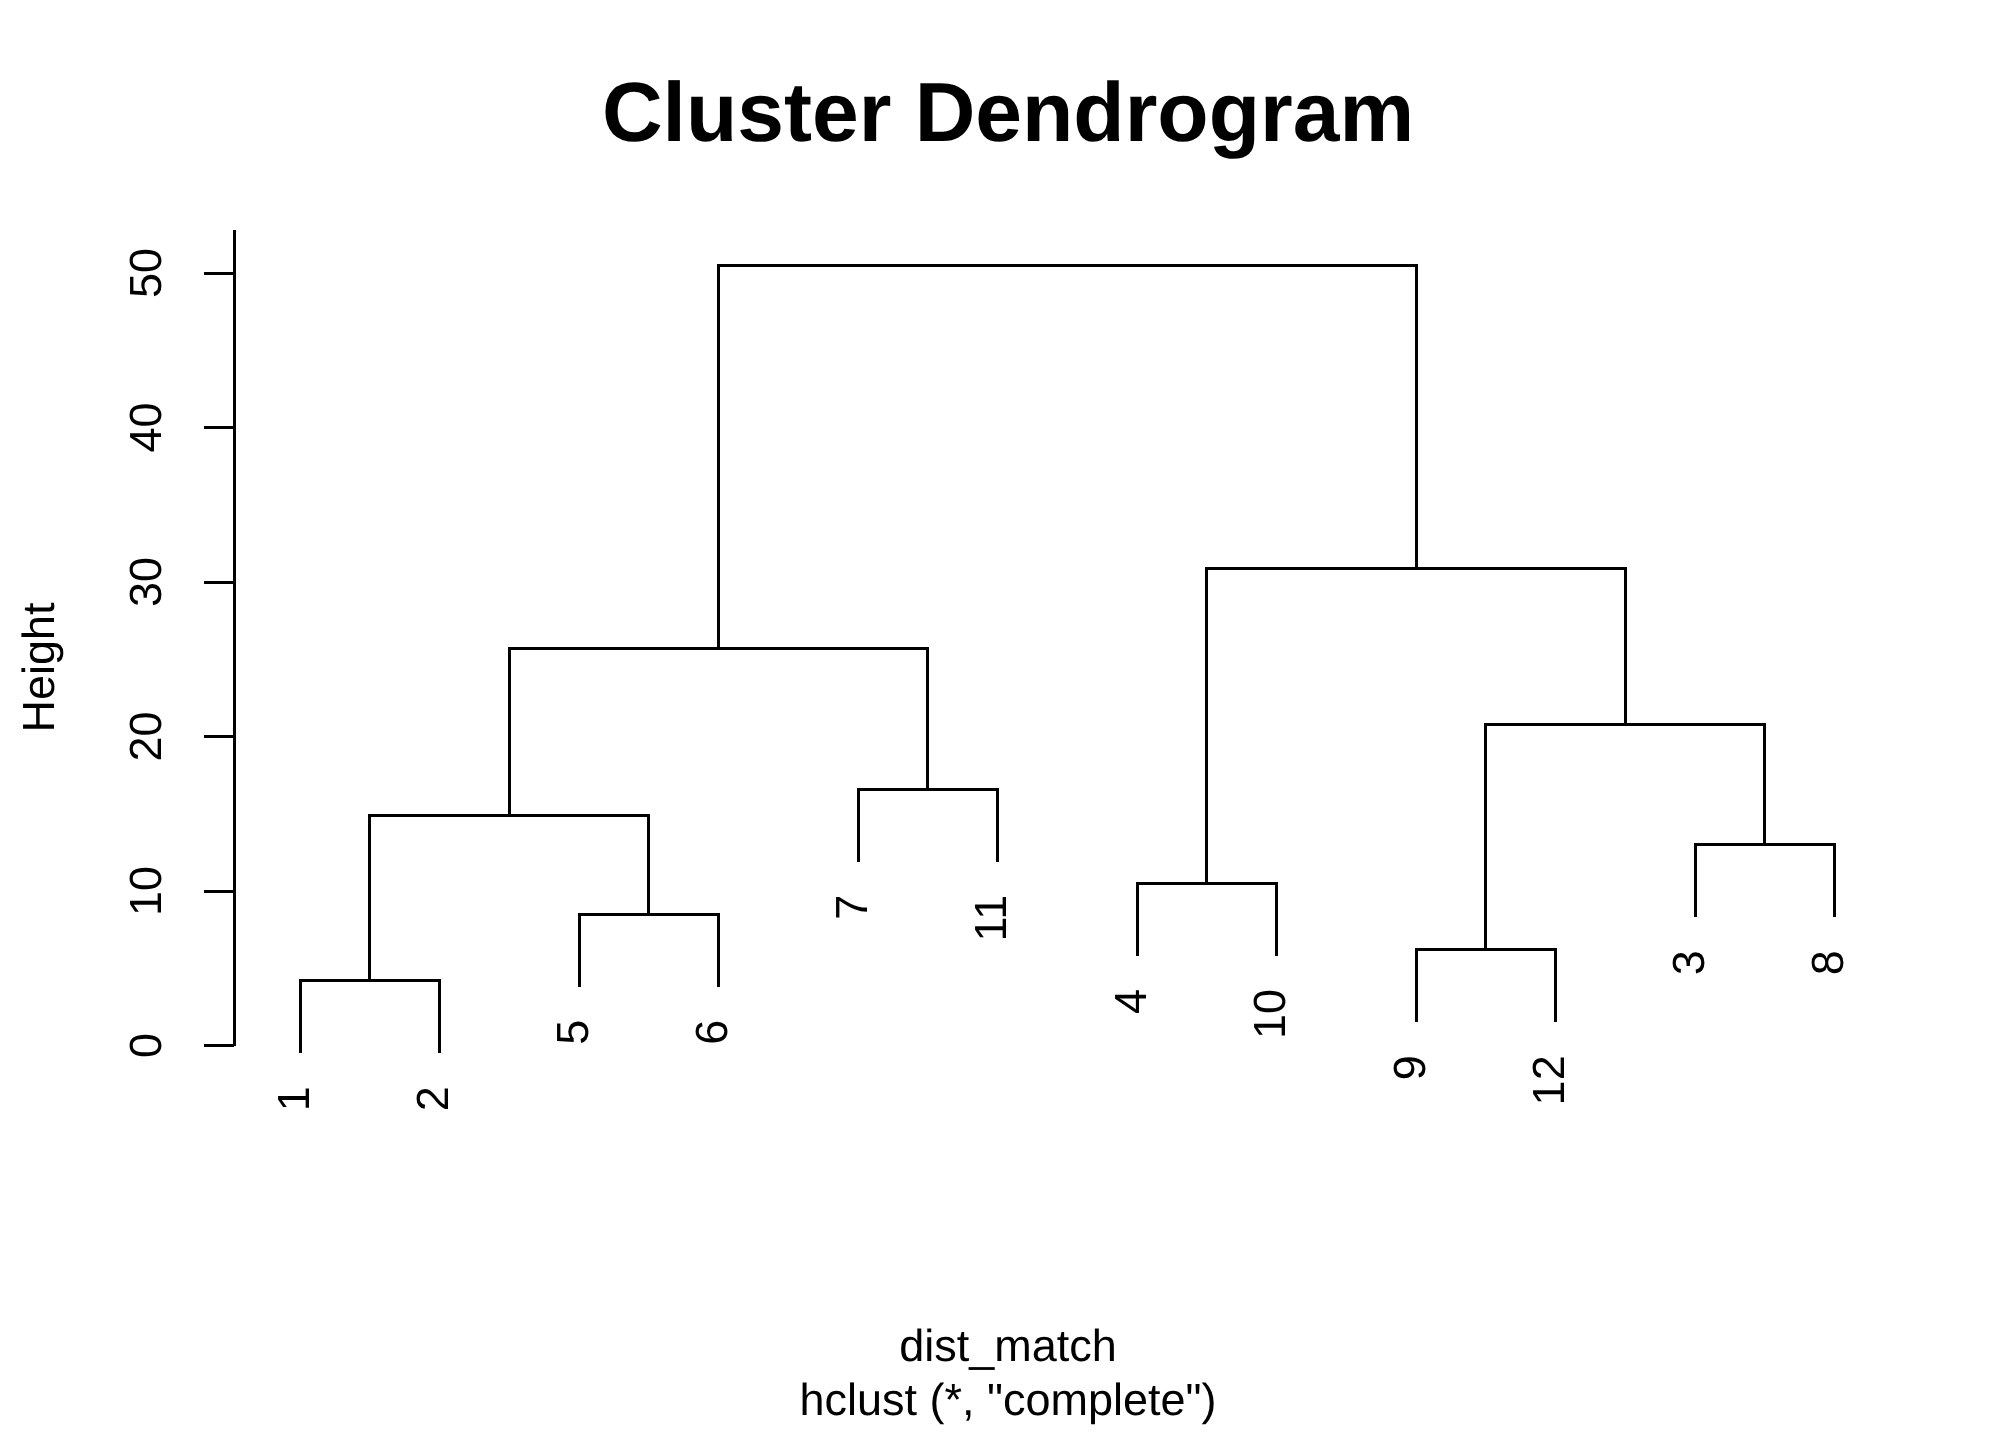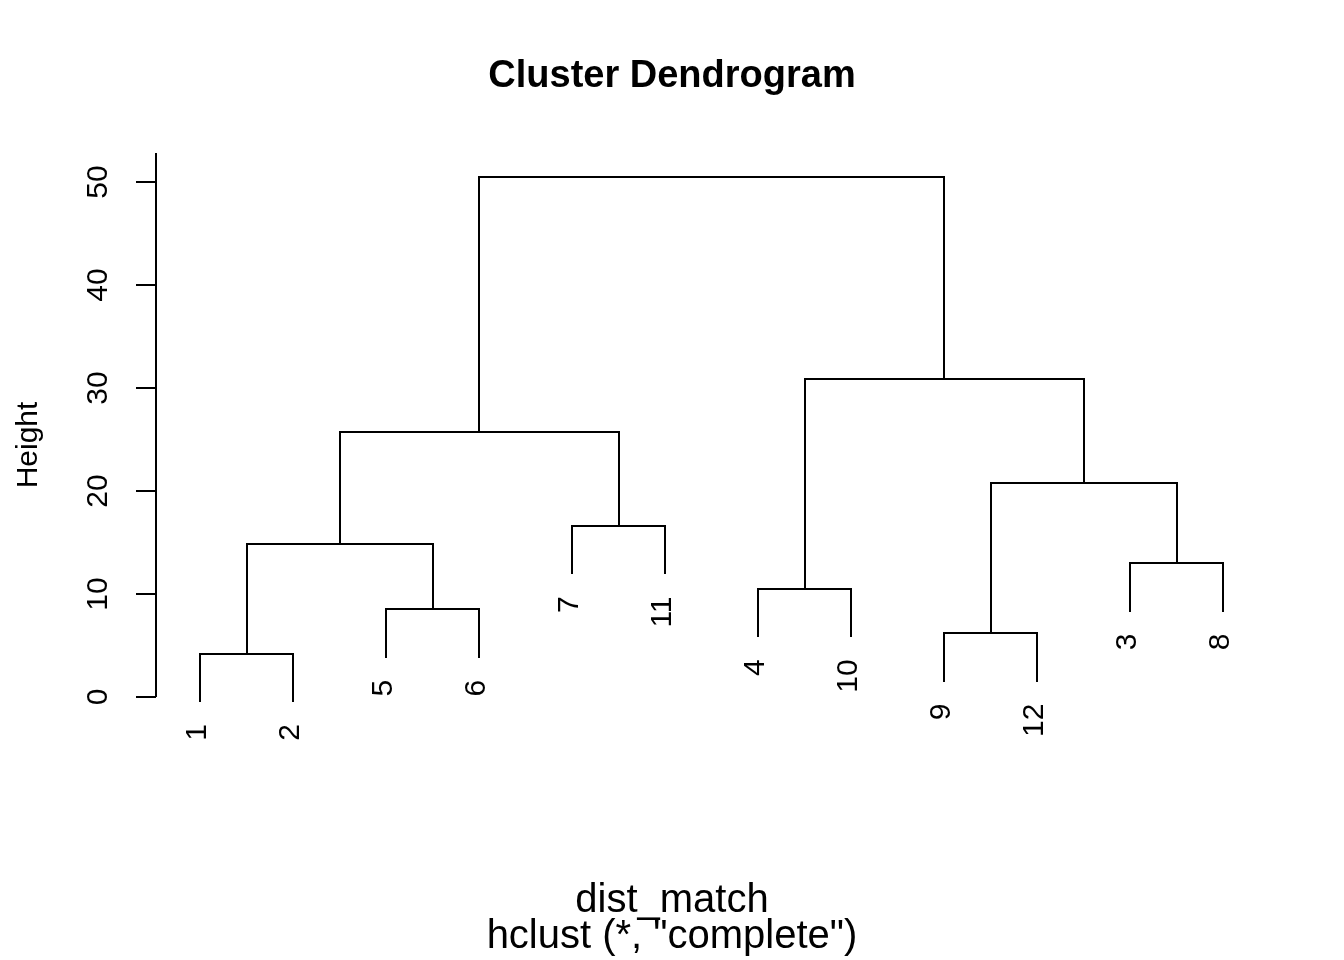--- a/index.html
+++ b/index.html
@@ -22,41 +22,41 @@
     position: absolute;
     left: 0;
     top: 0;
   }
   .plot-title {
     position: absolute;
     left: 0;
     right: 0;
     top: 52px;
     text-align: center;
-    font-size: 38px;
+    font-size: 56px;
     line-height: 45px;
     font-weight: bold;
     white-space: nowrap;
   }
   .y-axis-title {
     position: absolute;
     left: 27px;
     top: 445px;
     transform: translate(-50%, -50%) rotate(-90deg);
     font-size: 30px;
     line-height: 30px;
     white-space: nowrap;
   }
   .x-caption {
     position: absolute;
     left: 0;
     right: 0;
     top: 880px;
     text-align: center;
-    font-size: 40px;
+    font-size: 30px;
     line-height: 36px;
     white-space: nowrap;
   }
 </style>
 </head>
 <body>
 
 <div id="stage">
   <svg id="plot-svg" width="1344" height="960" viewBox="0 0 1344 960" xmlns="http://www.w3.org/2000/svg">
       <line x1="156" y1="153.15999999999997" x2="156" y2="697" stroke="#000000" stroke-width="2" shape-rendering="crispEdges"></line>

